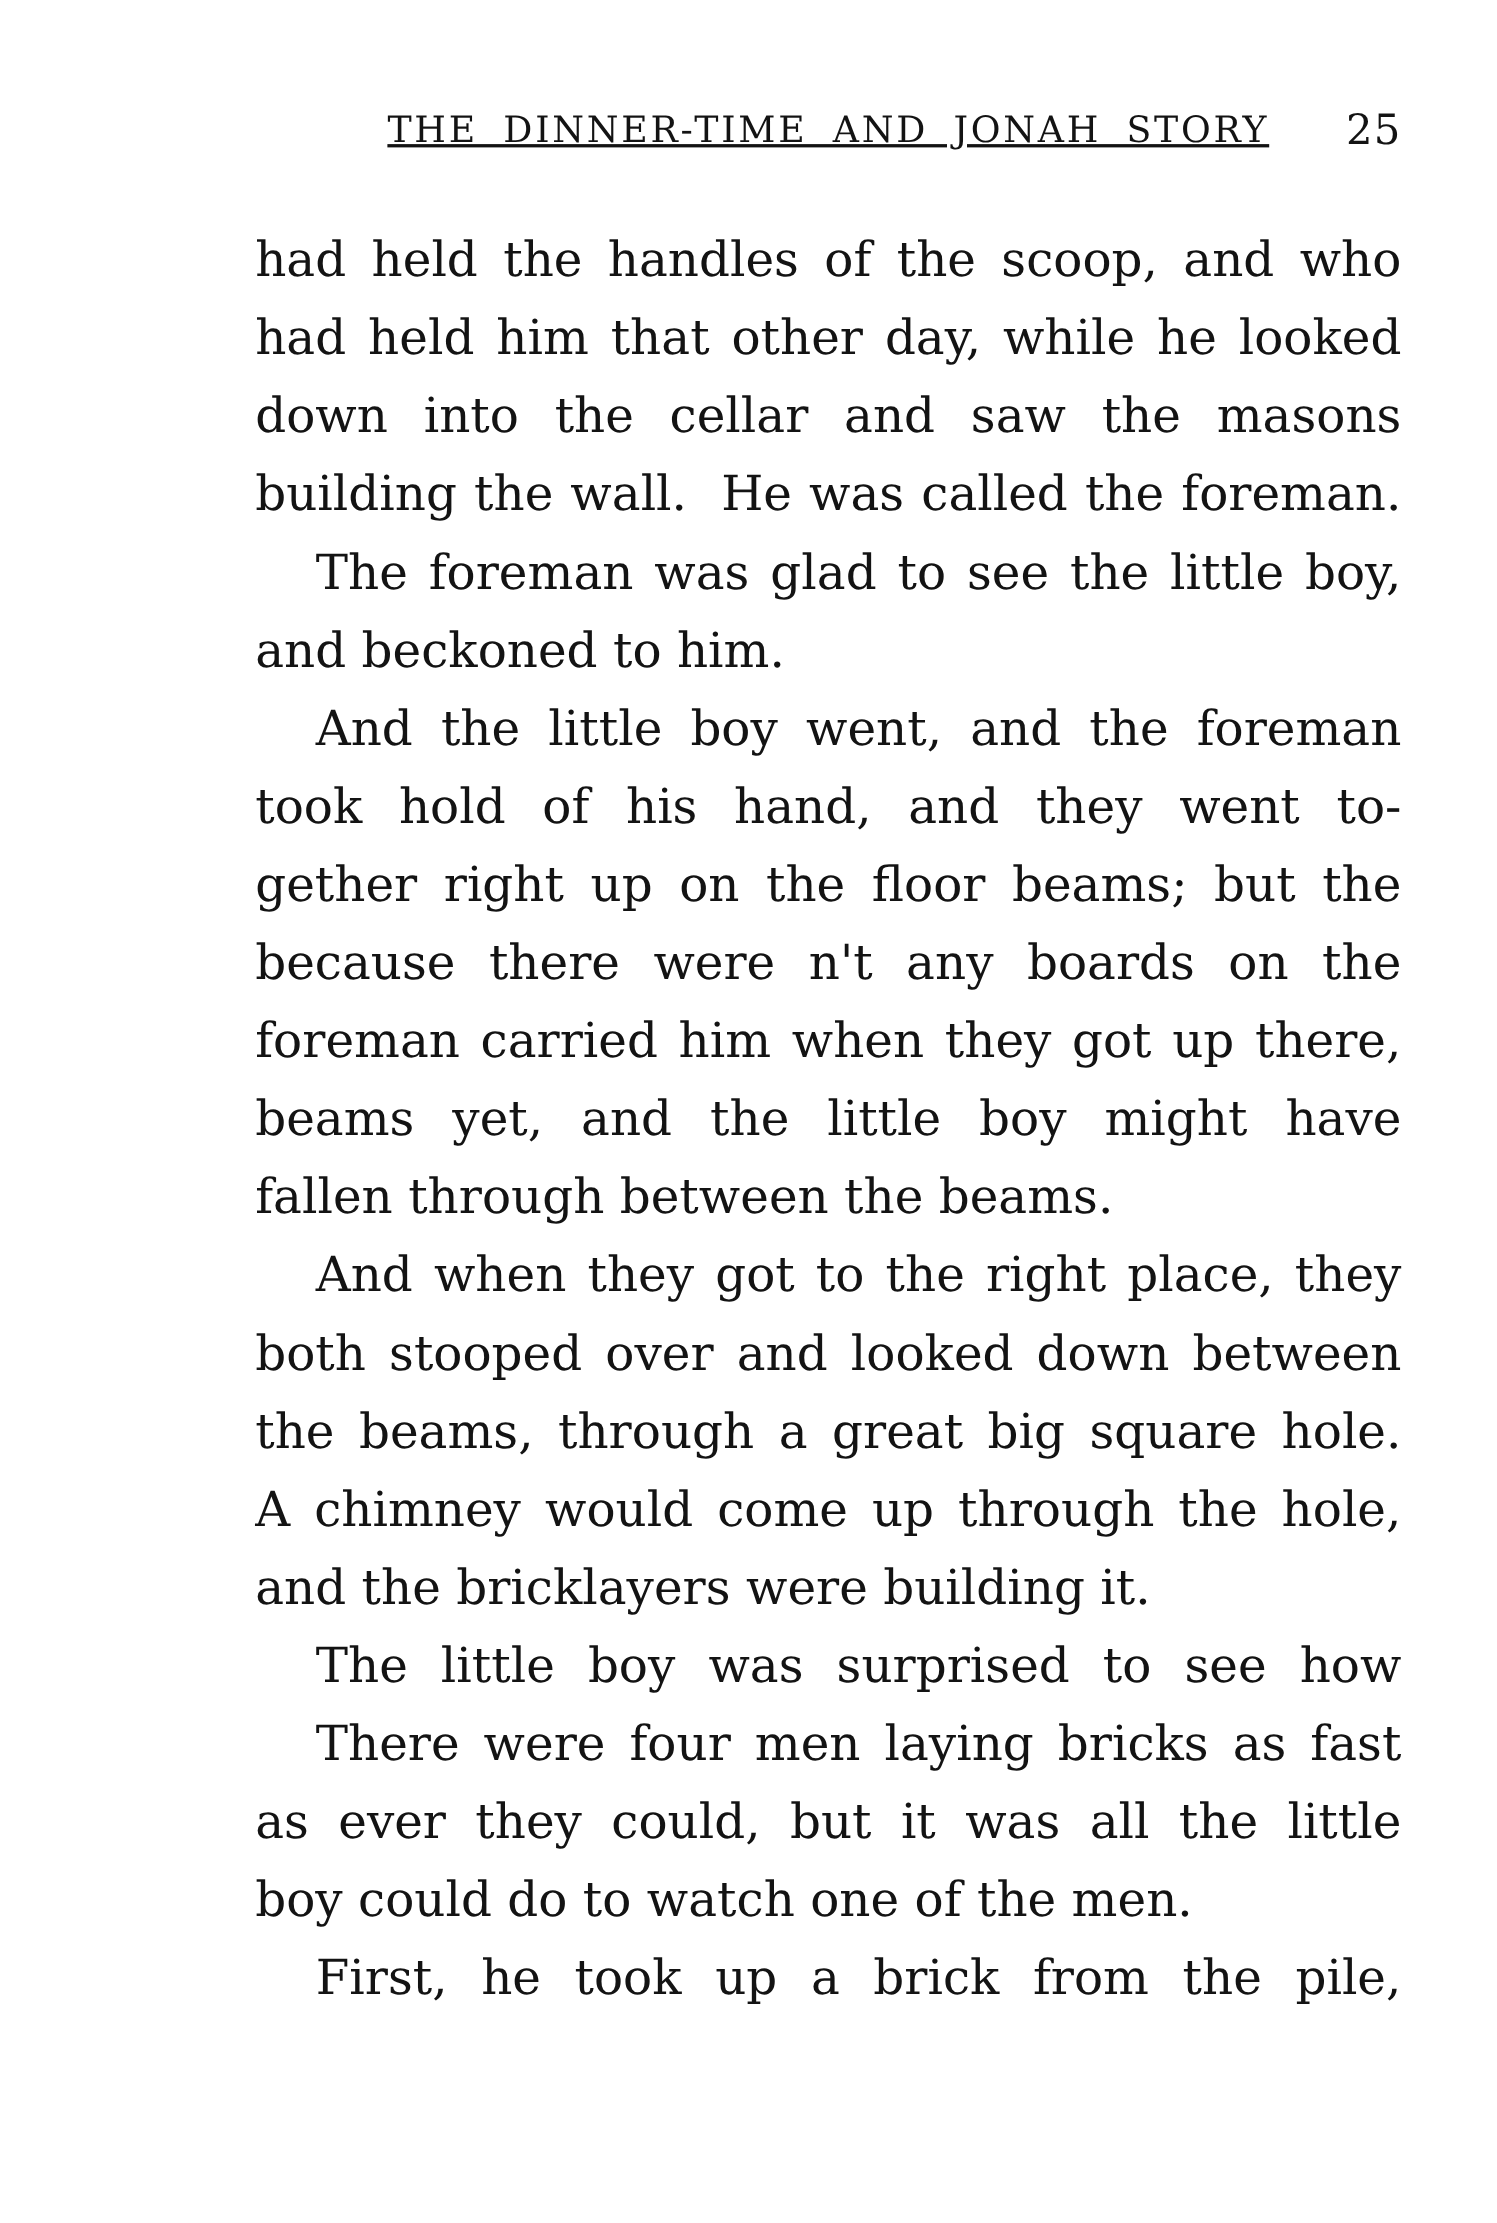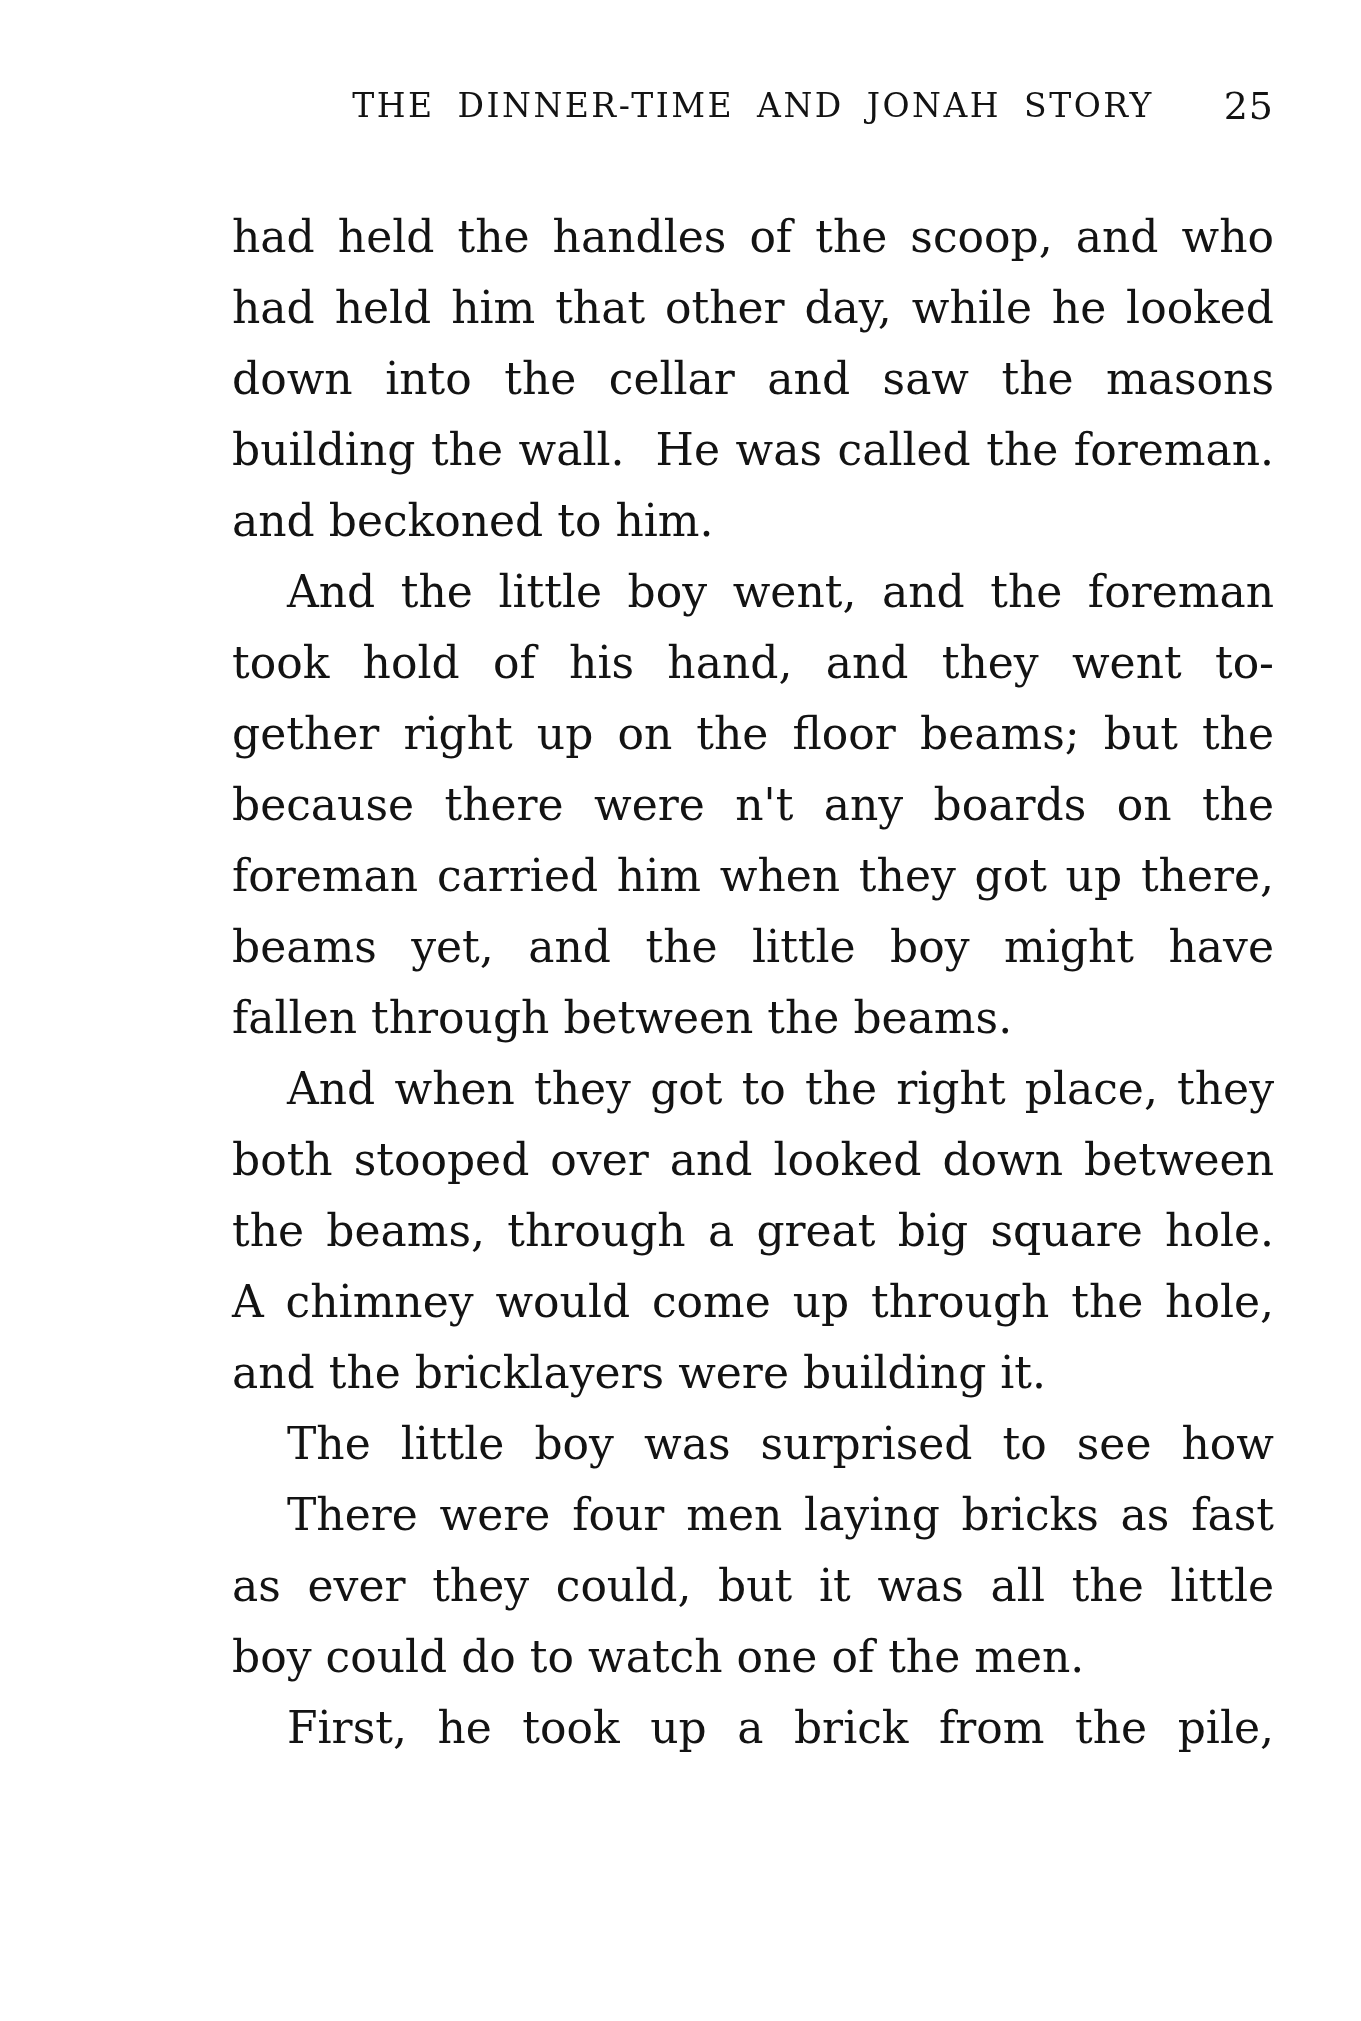--- a/index.html
+++ b/index.html
@@ -13,23 +13,24 @@
     overflow: hidden;
   }
   .sheet {
     position: absolute;
     inset: 0;
     background: #ffffff;
   }
   .running-header {
     position: absolute;
     left: 232px;
-    top: 80px;
+    top: 92px;
     width: 1042px;
     height: 52px;
+    text-decoration: underline;
   }
   .running-header .title {
     display: block;
     text-align: center;
     font-size: 33px;
     line-height: 52px;
     letter-spacing: 2.5px;
     word-spacing: 10px;
     white-space: nowrap;
   }
@@ -69,20 +70,21 @@
   <div class="running-header">
     <span class="title">THE DINNER-TIME AND JONAH STORY</span>
     <span class="pagenum">25</span>
   </div>
 
   <div class="page-text">
     <div class="line">had held the handles of the scoop, and who</div>
     <div class="line">had held him that other day, while he looked</div>
     <div class="line">down into the cellar and saw the masons</div>
     <div class="line">building the wall.&nbsp; He was called the foreman.</div>
+    <div class="line indent">The foreman was glad to see the little boy,</div>
     <div class="line end">and beckoned to him.</div>
     <div class="line indent">And the little boy went, and the foreman</div>
     <div class="line">took hold of his hand, and they went to-</div>
     <div class="line">gether right up on the floor beams; but the</div>
     <div class="line">because there were n't any boards on the</div>
     <div class="line">foreman carried him when they got up there,</div>
     <div class="line">beams yet, and the little boy might have</div>
     <div class="line end">fallen through between the beams.</div>
     <div class="line indent">And when they got to the right place, they</div>
     <div class="line">both stooped over and looked down between</div>

